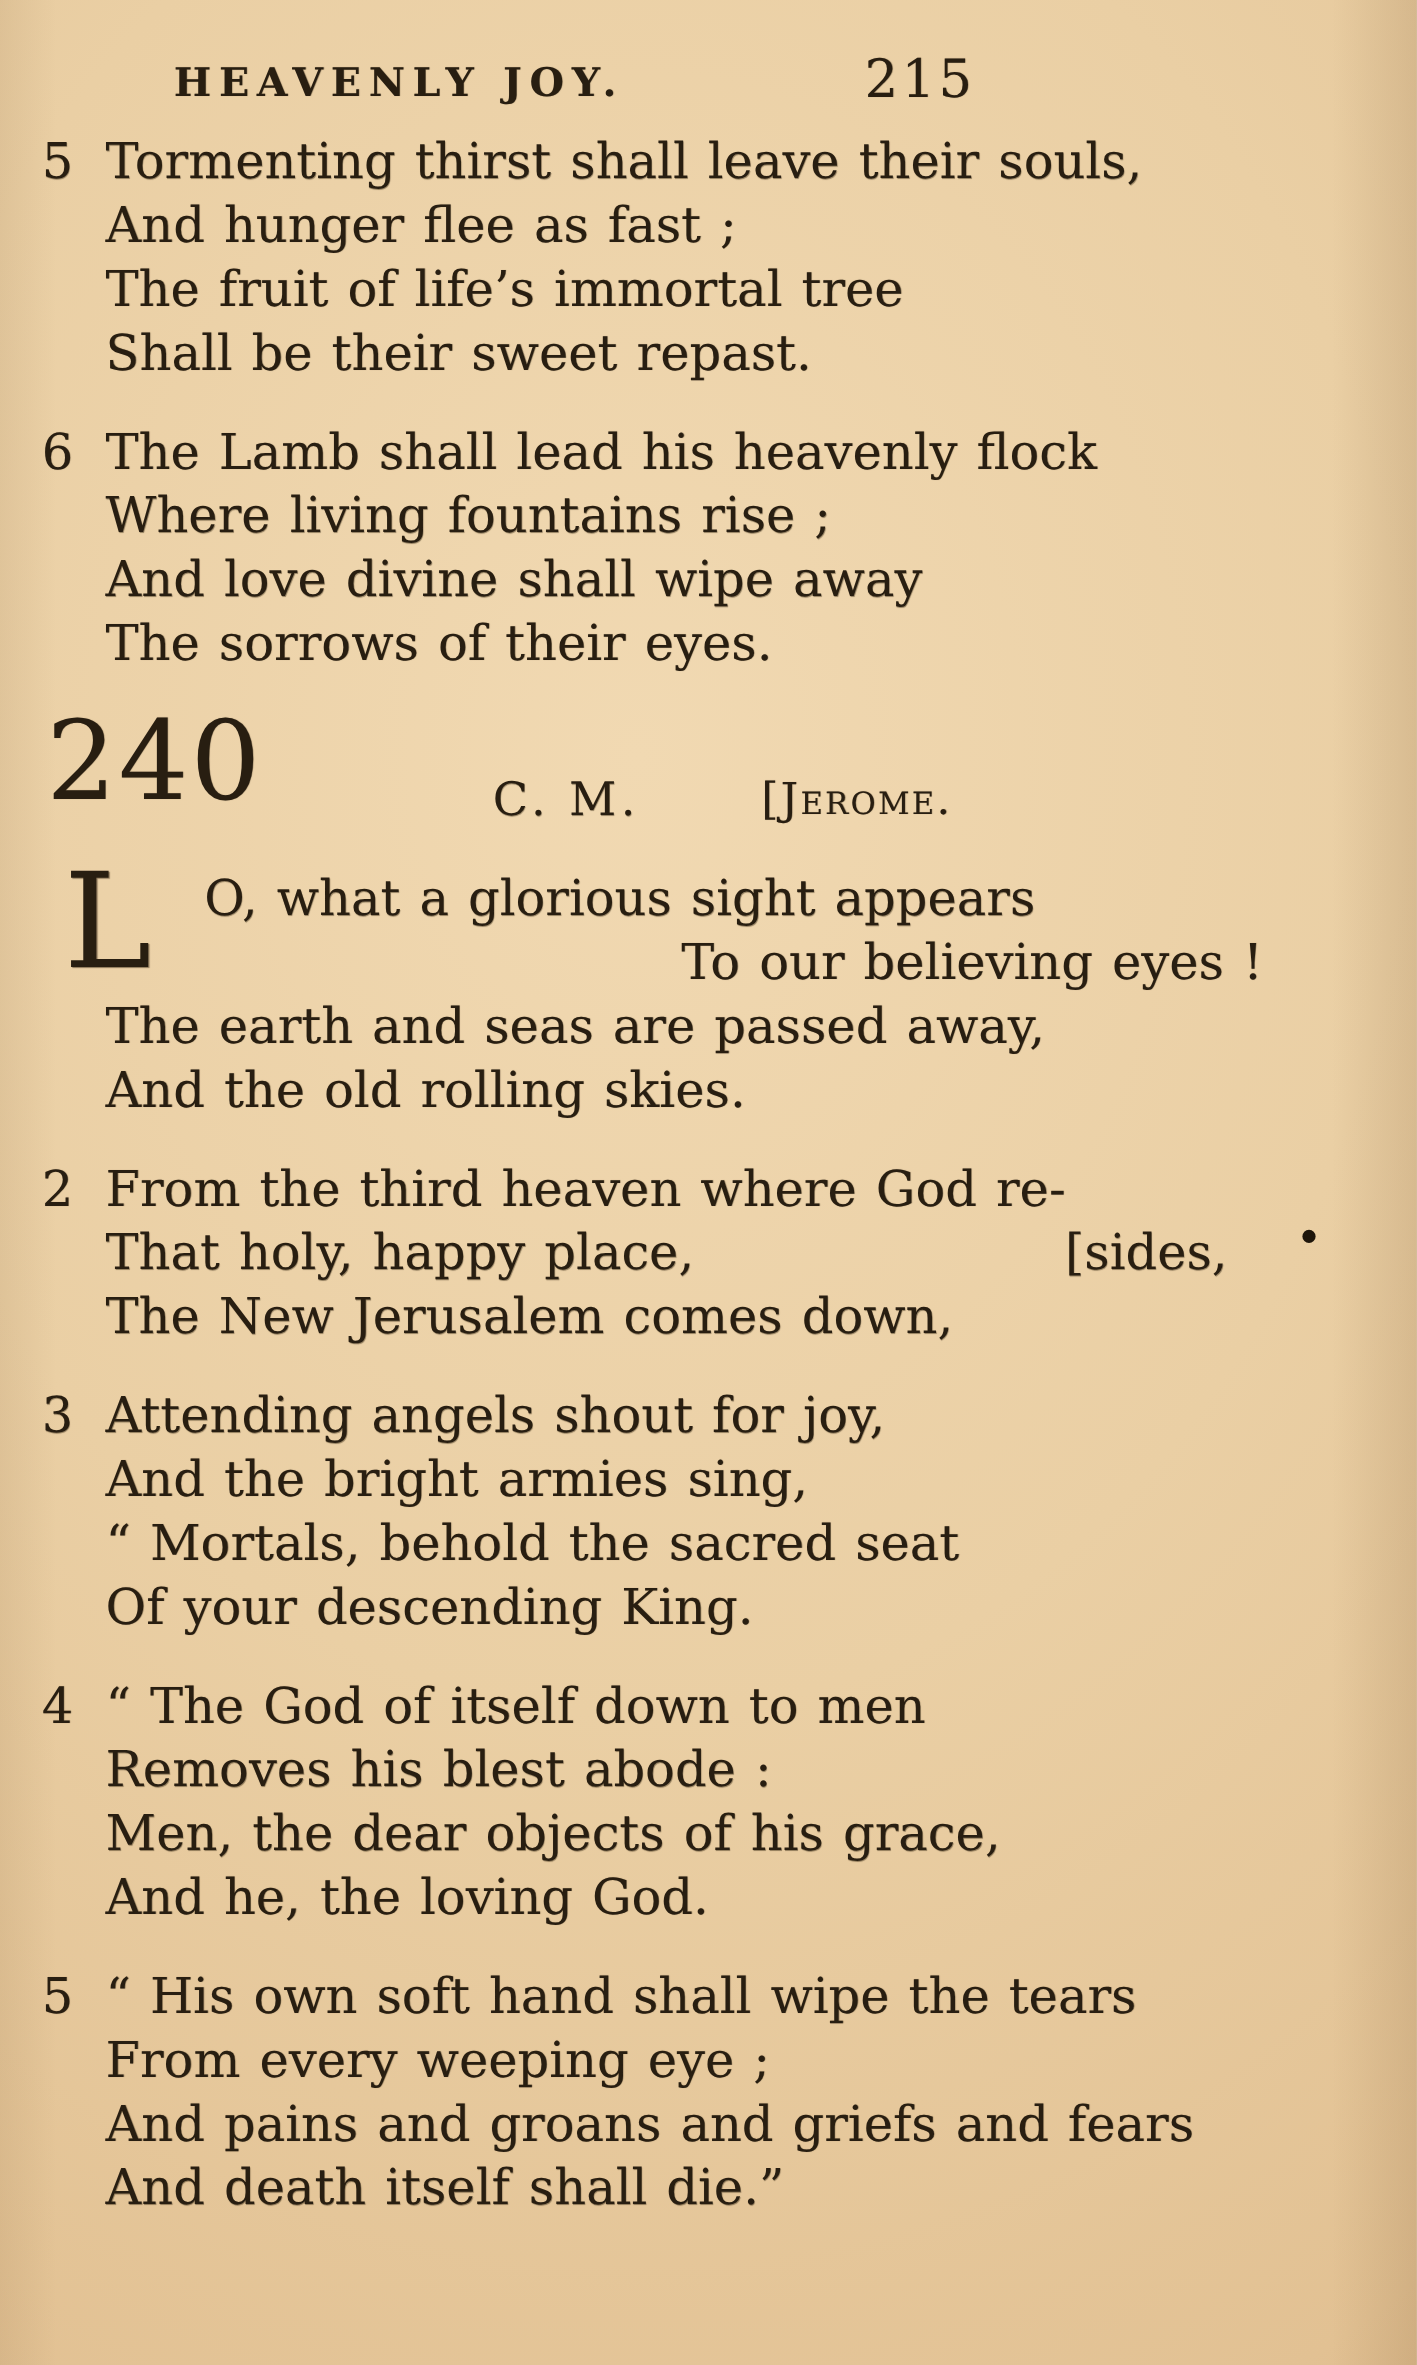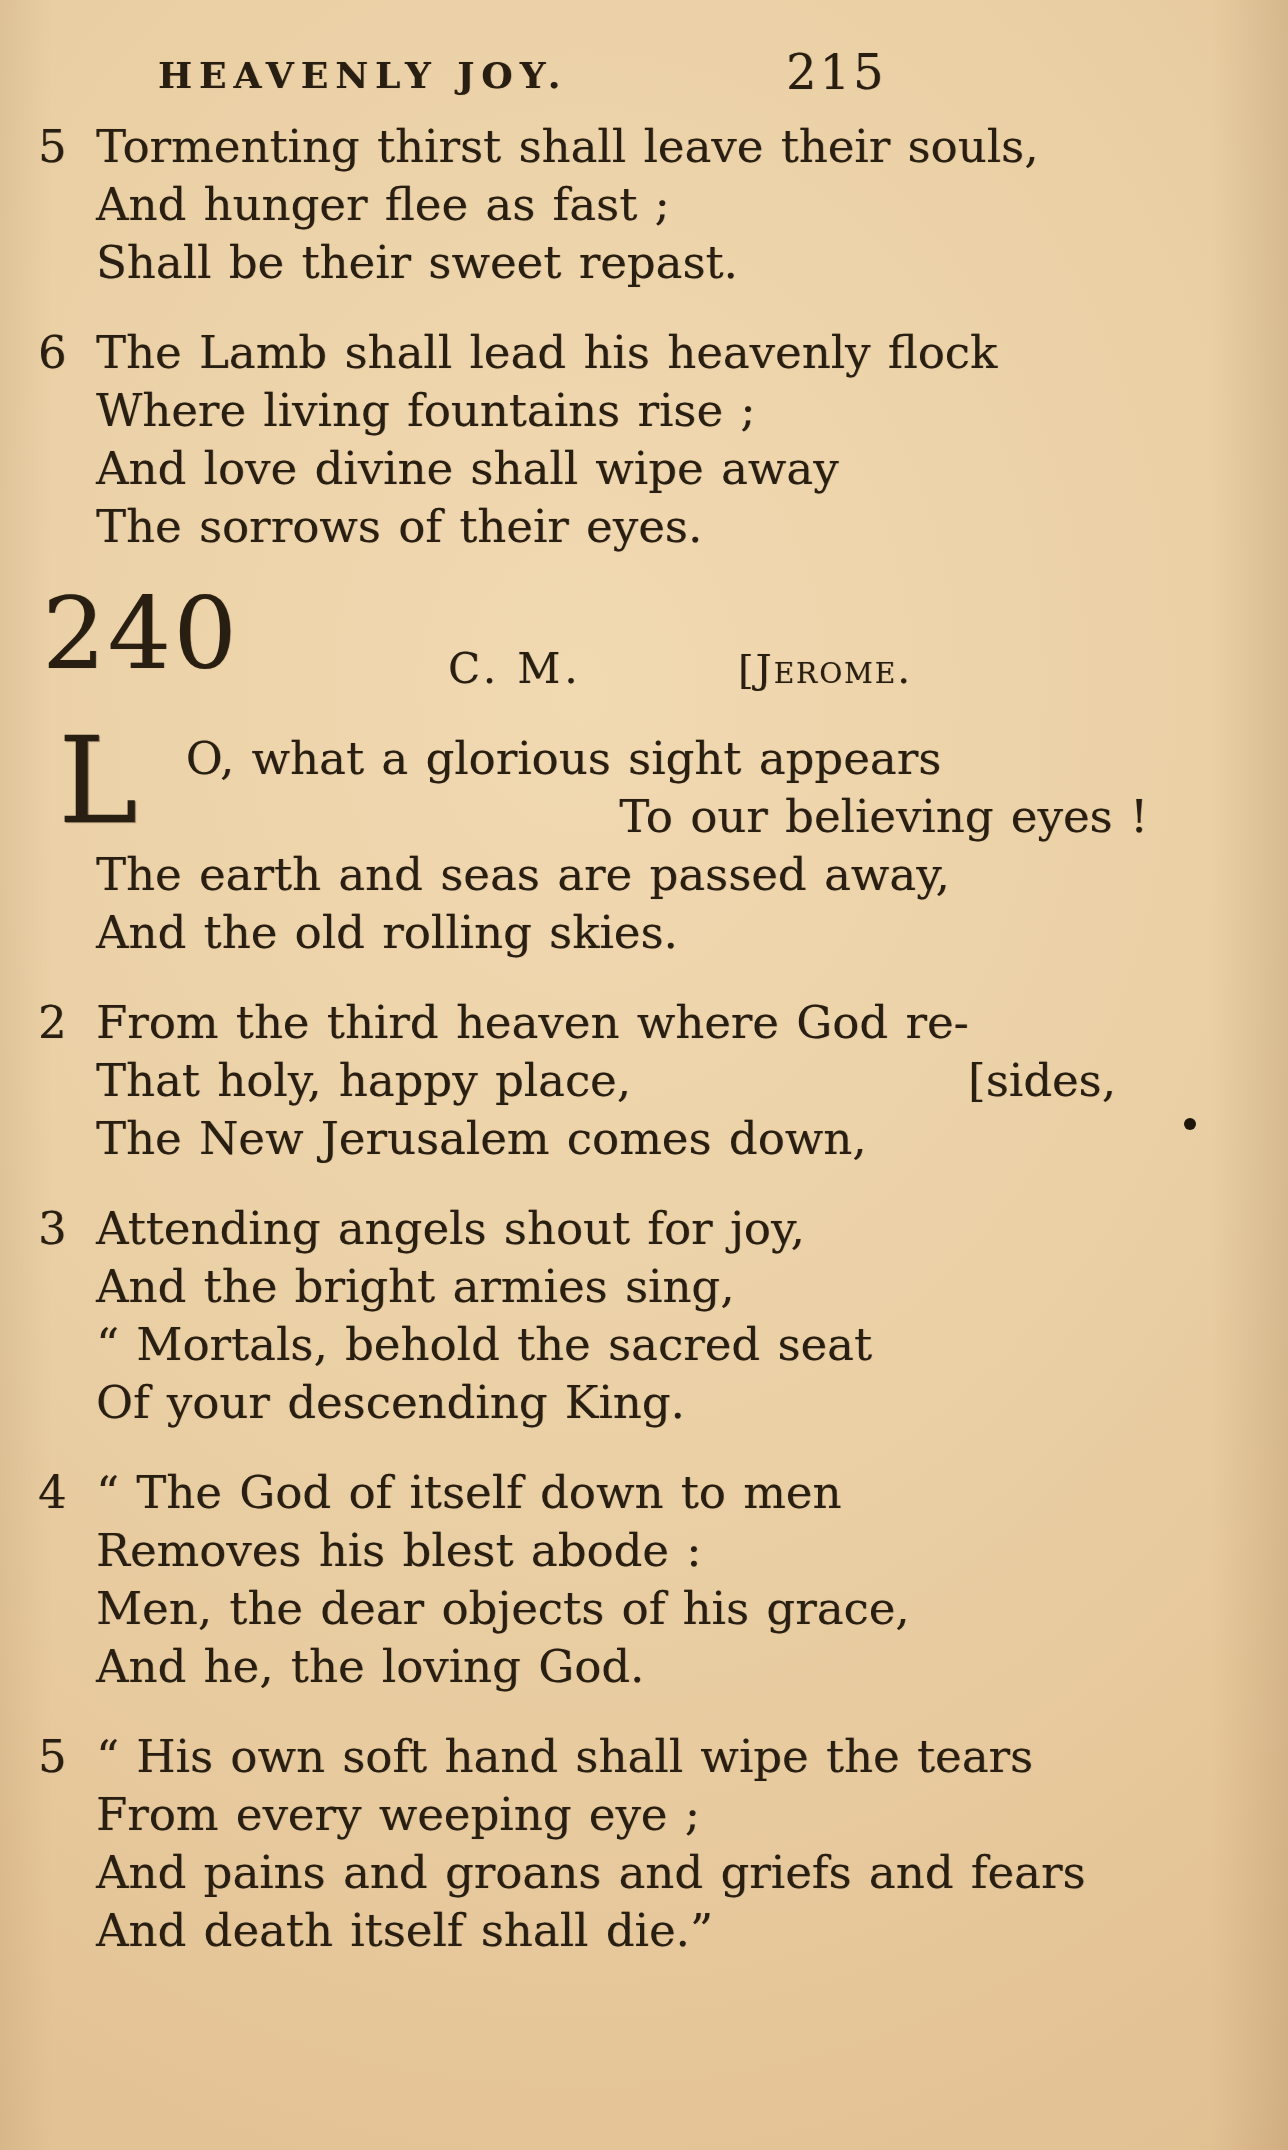--- a/index.html
+++ b/index.html
@@ -97,21 +97,20 @@
     font-variant: small-caps;
     letter-spacing: 4px;
   }
   .hymn-attrib {
     position: absolute;
     left: 692px;
     top: 58px;
     font-size: 40px;
     font-variant: small-caps;
     letter-spacing: 2px;
-    margin-left: 46px;
   }
 
   
   .dc-row {
     display: flex;
     align-items: flex-start;
     padding-left: 58px;
   }
   .dropcap {
     font-size: 120px;
@@ -151,20 +150,21 @@
     <div class="running-title">HEAVENLY JOY.</div>
     <div class="page-number">215</div>
   </div>
 
   <div class="verse content-text">
     <div class="vline line-a">
       <span class="vnum">5</span>
       <span>Tormenting thirst shall leave their souls,</span>
     </div>
     <div class="vline line-b">And hunger flee as fast ;</div>
+    <div class="vline line-a">The fruit of life’s immortal tree</div>
     <div class="vline line-b">Shall be their sweet repast.</div>
   </div>
 
   <div class="verse content-text">
     <div class="vline line-a">
       <span class="vnum">6</span>
       <span>The Lamb shall lead his heavenly flock</span>
     </div>
     <div class="vline line-b">Where living fountains rise ;</div>
     <div class="vline line-a">And love divine shall wipe away</div>

